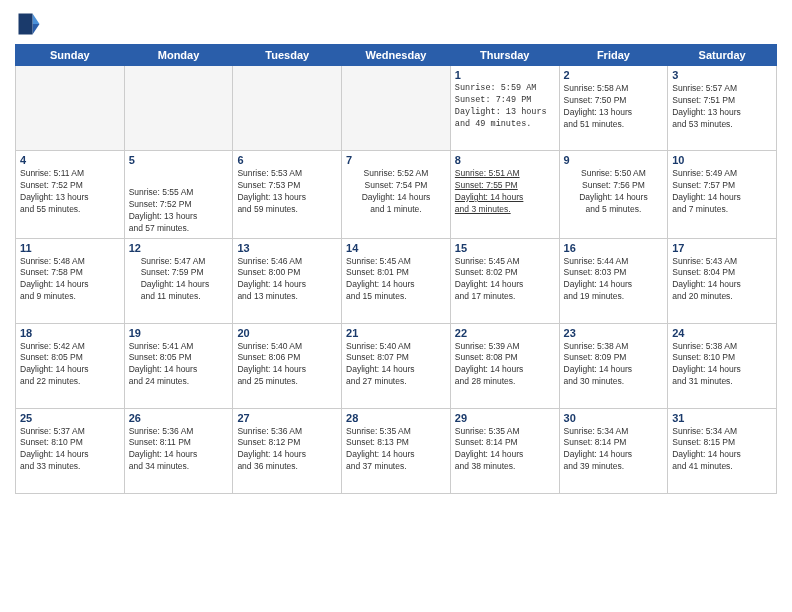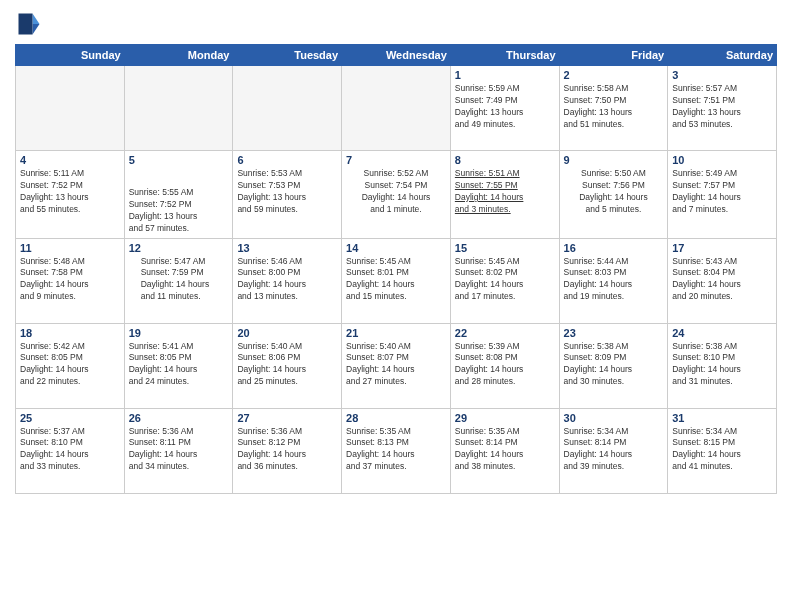--- a/index.html
+++ b/index.html
@@ -56,21 +56,21 @@
       width: 100%;
       border-collapse: collapse;
       border: 1px solid #ccc;
     }
     .calendar th {
       background: #2a5eaa;
       color: #fff;
       font-size: 11px;
       font-weight: bold;
       padding: 4px 3px;
-      text-align: right;
+      text-align: center;
       border: 1px solid #2a5eaa;
     }
     .calendar td {
       width: 109px;
       vertical-align: top;
       padding: 3px 4px;
       border: 1px solid #ccc;
       font-size: 9px;
       color: #333;
       background: #fff;
@@ -127,21 +127,21 @@
       </tr>
     </thead>
     <tbody id="calendar-body">
     <tr>
           <td class="empty"></td>
           <td class="empty"></td>
           <td class="empty"></td>
           <td class="empty"></td>
           <td>
             <span class="day-num">1</span>
-            <div class="day-info" style="white-space: pre-line;">Sunrise: 5:59 AM
+            <div class="day-info" style="white-space: pre-line; font-family: Liberation Mono, monospace;">Sunrise: 5:59 AM
 Sunset: 7:49 PM
 Daylight: 13 hours
 and 49 minutes.</div>
           </td>
           <td>
             <span class="day-num">2</span>
             <div class="day-info" style="white-space: pre-line;">Sunrise: 5:58 AM
 Sunset: 7:50 PM
 Daylight: 13 hours
 and 51 minutes.</div>

